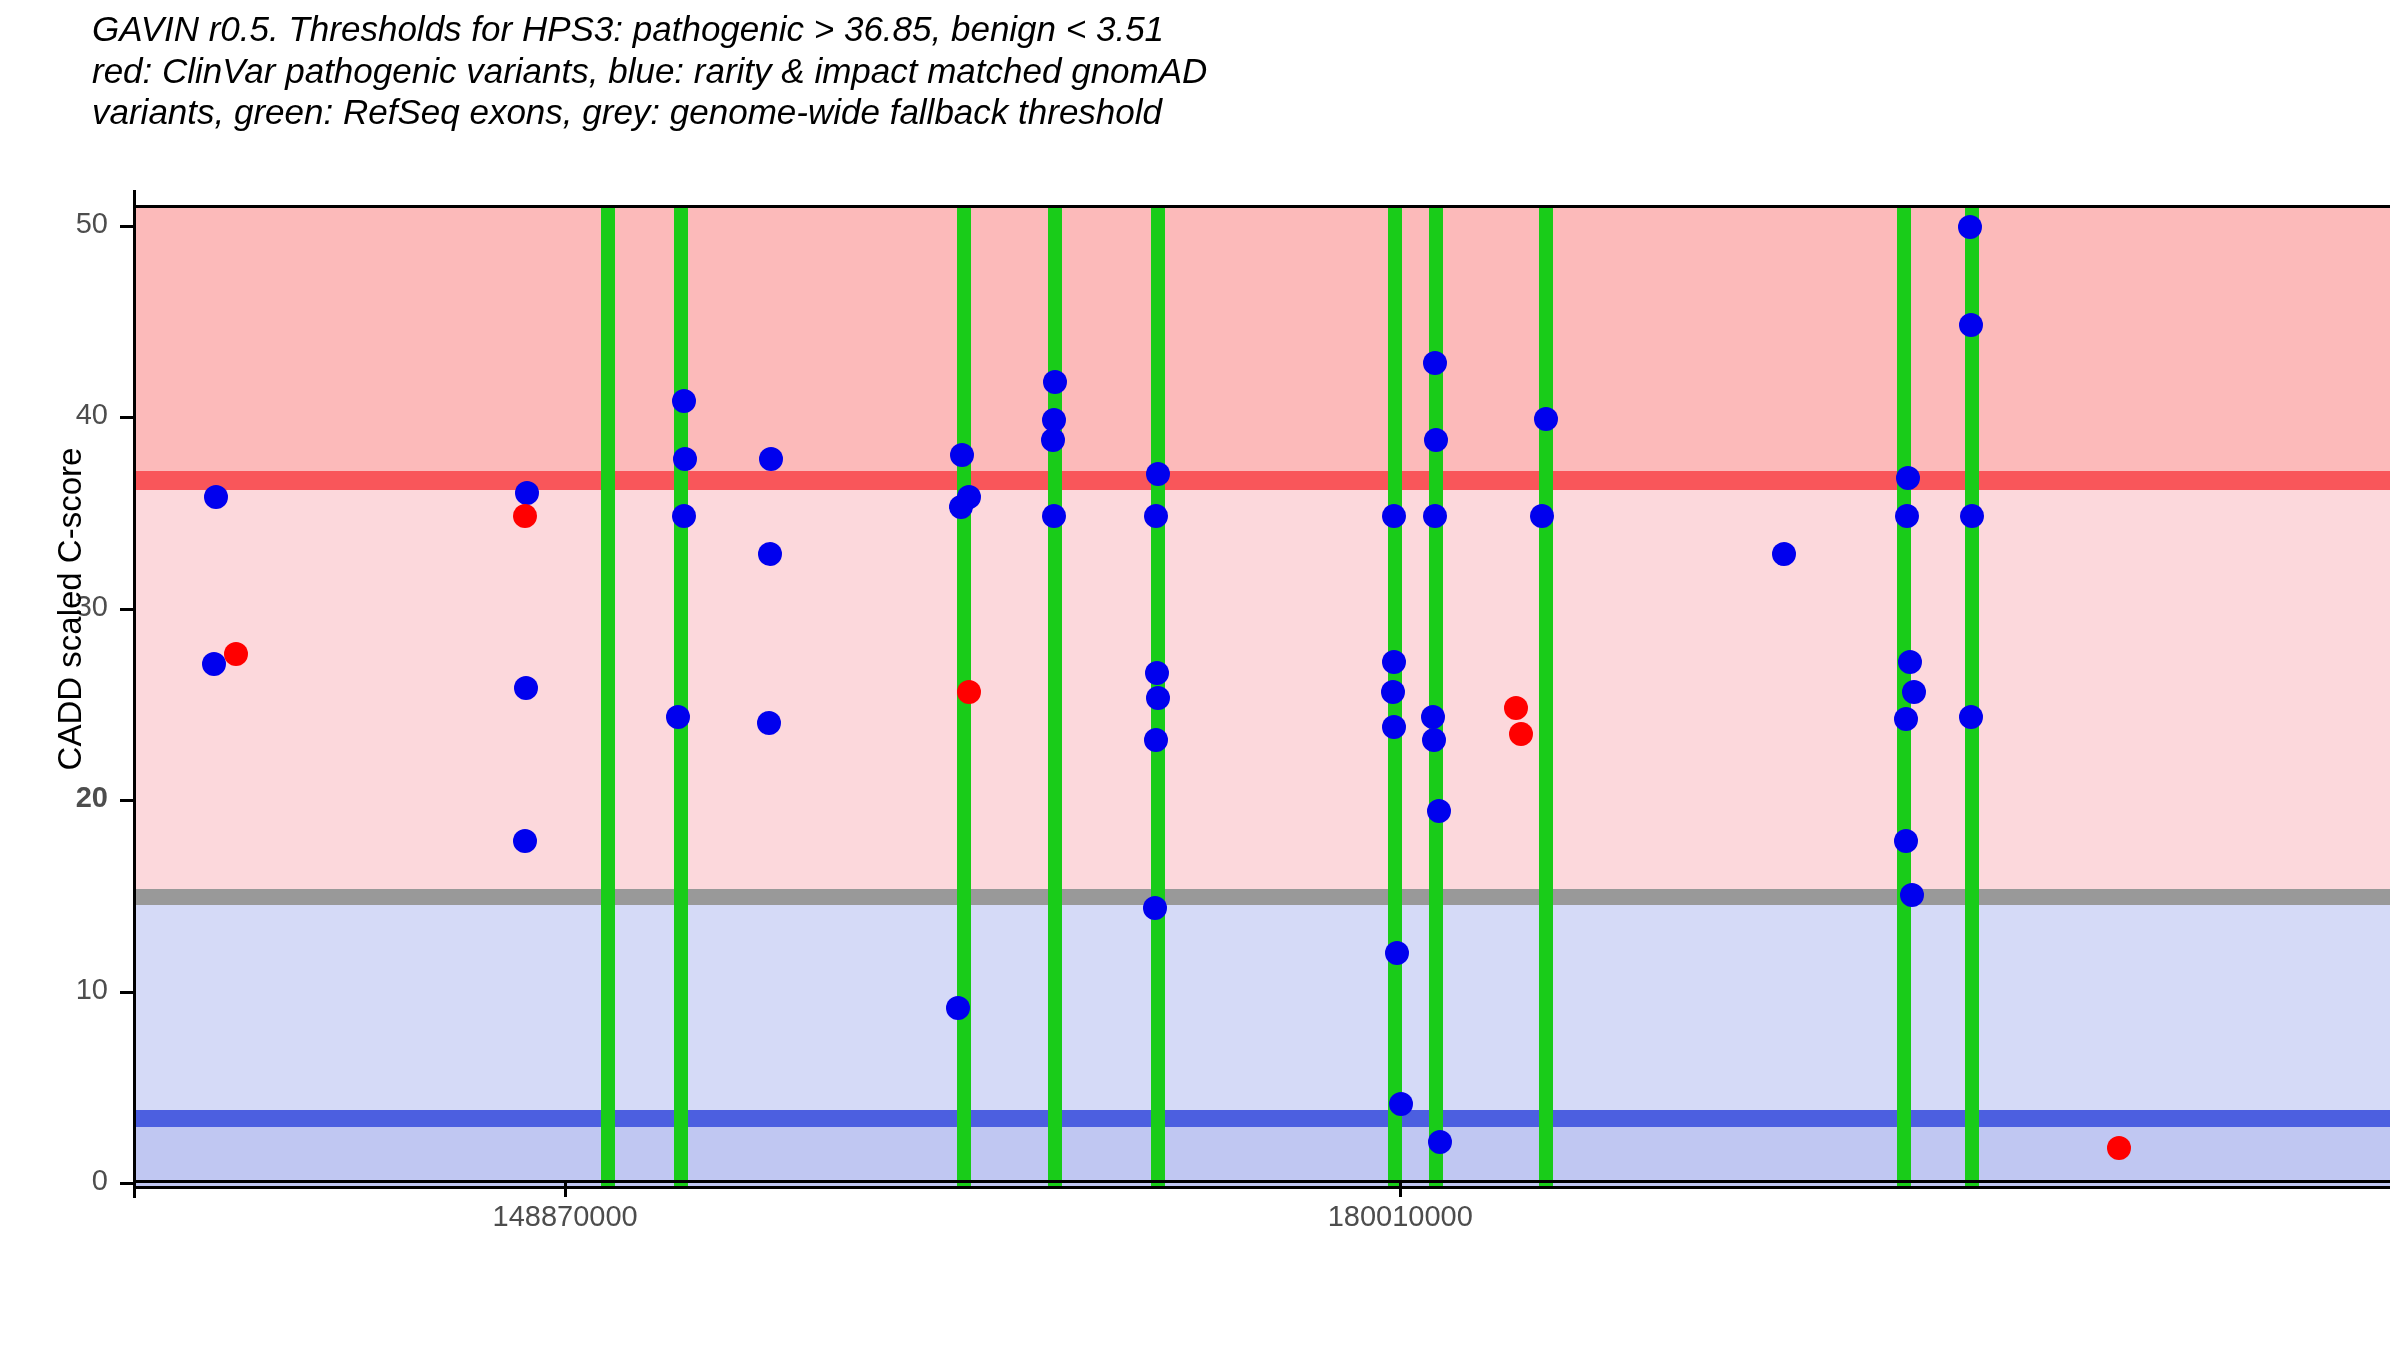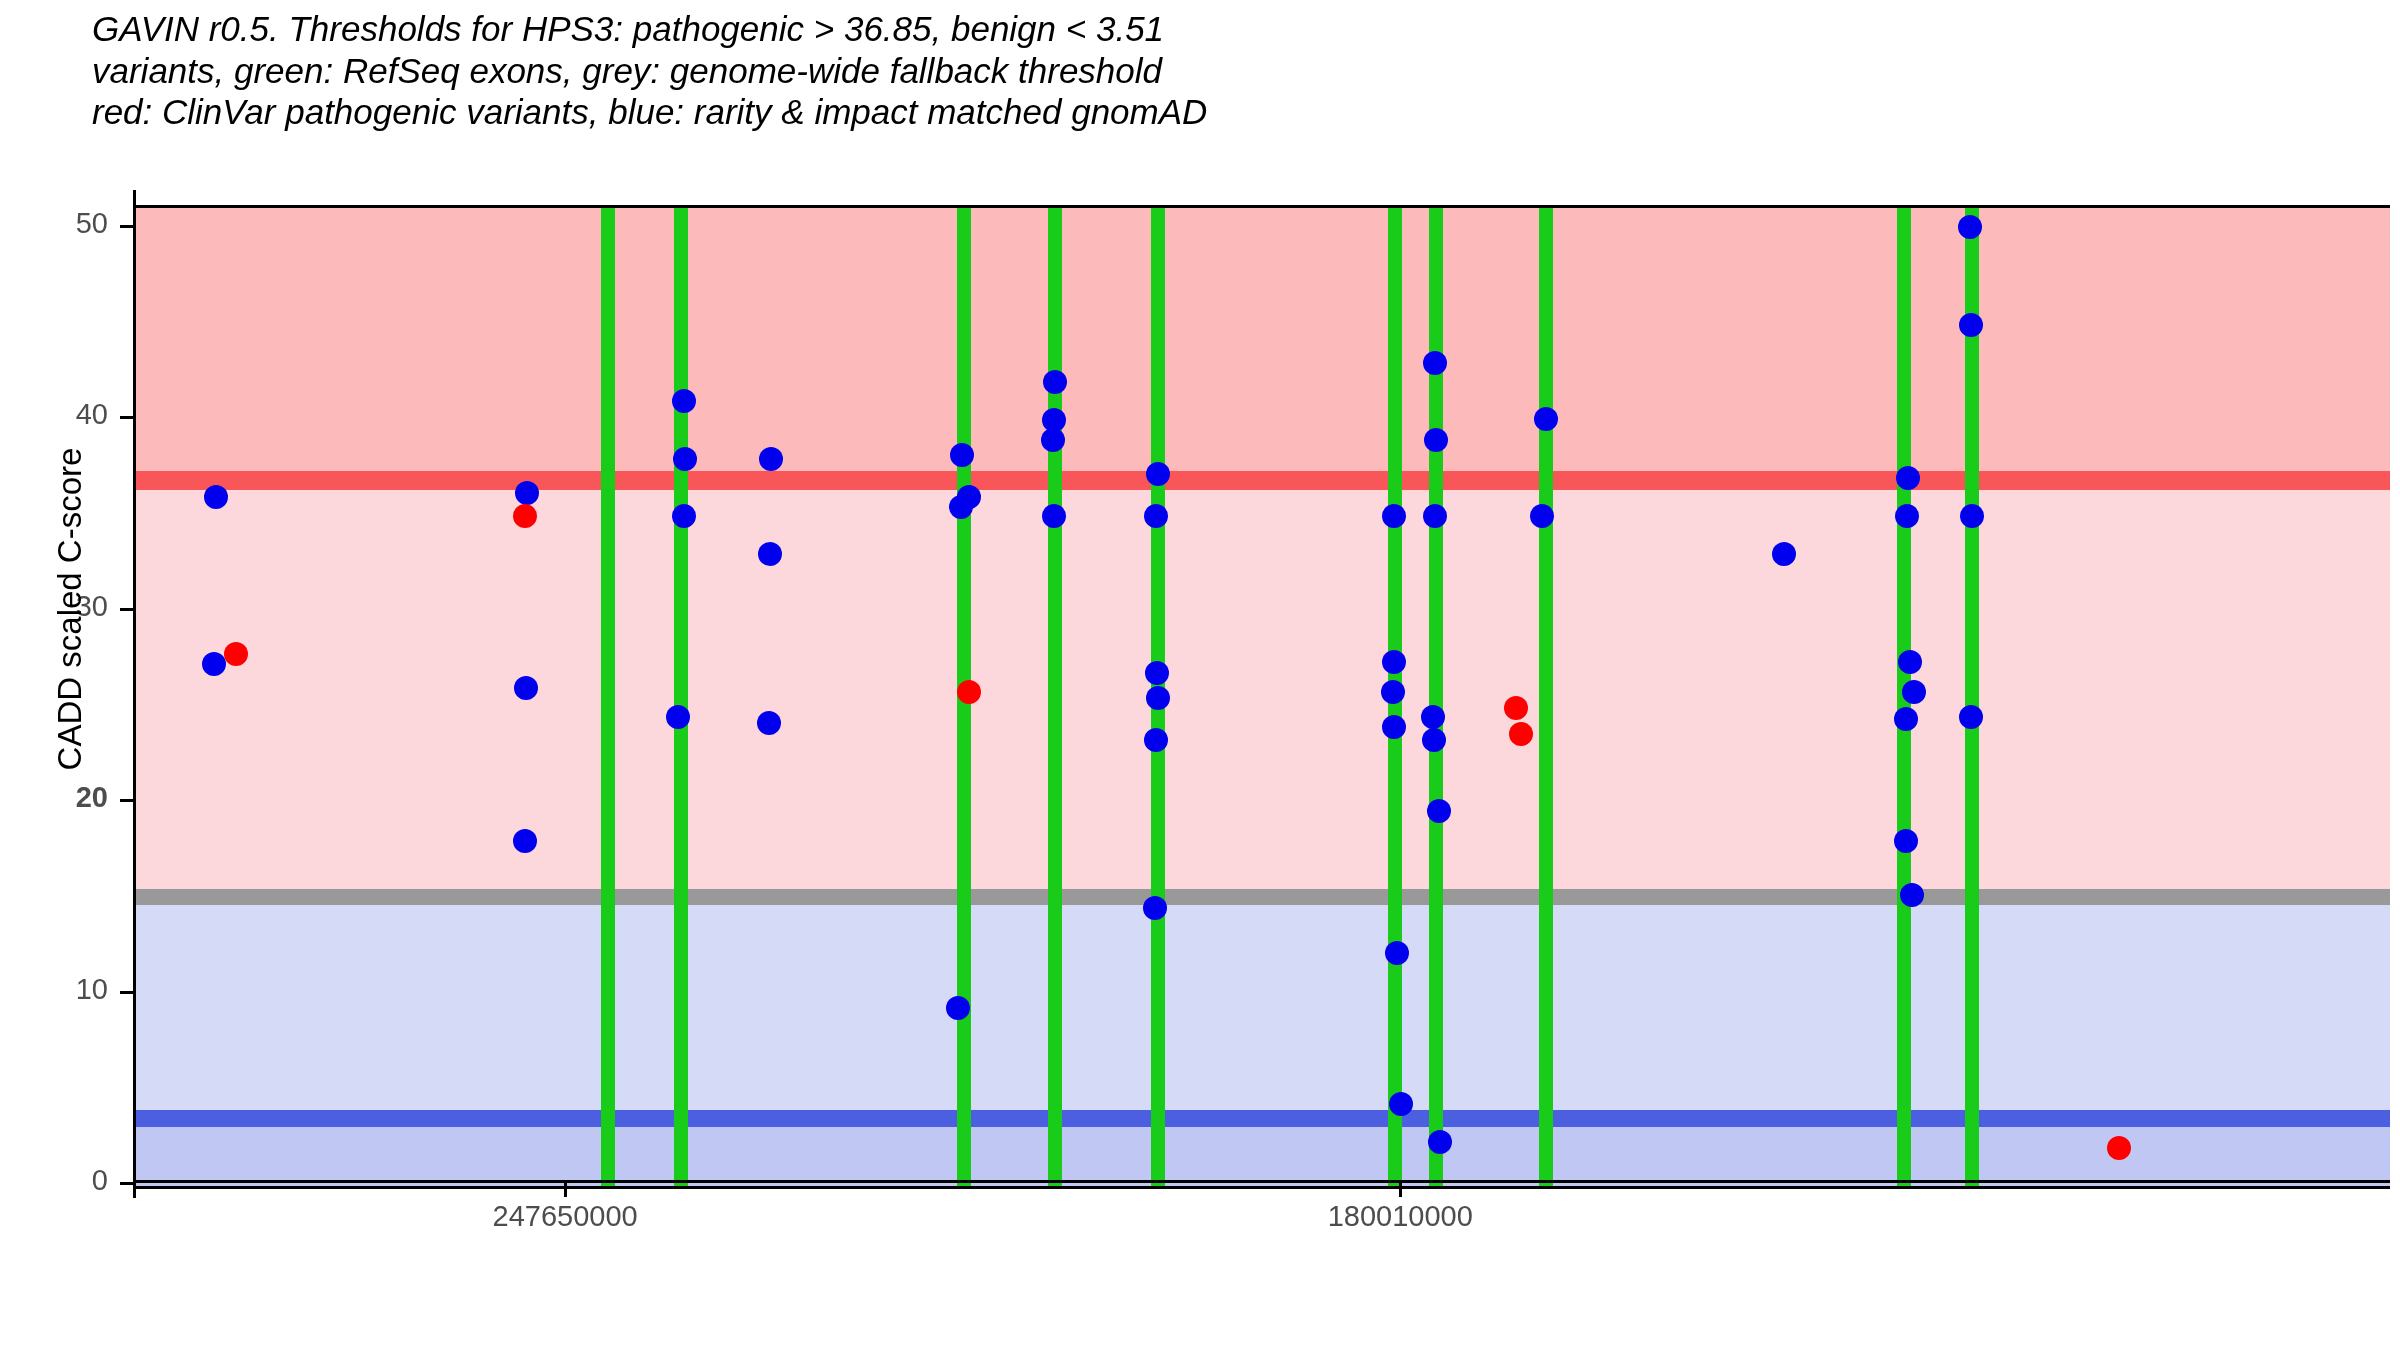--- a/index.html
+++ b/index.html
@@ -37,22 +37,22 @@
   .pt.red{background:#ff0000;}
   .pt.blue{background:#0000ee;}
 </style>
 </head>
 <body>
 
 <div id="root">
 
   <div id="title-block">
     <div class="title-line">GAVIN r0.5. Thresholds for HPS3: pathogenic &gt; 36.85, benign &lt; 3.51</div>
+    <div class="title-line">red: ClinVar pathogenic variants, blue: rarity &amp; impact matched gnomAD</div>
     <div class="title-line">variants, green: RefSeq exons, grey: genome-wide fallback threshold</div>
-    <div class="title-line">red: ClinVar pathogenic variants, blue: rarity &amp; impact matched gnomAD</div>
   </div>
 
   <div id="panel">
       <div class="band" style="top: 0px; height: 272.73px; background: rgb(252, 186, 186);"></div>
       <div class="band" style="top: 272.73px; height: 416.272px; background: rgb(252, 216, 220);"></div>
       <div class="band" style="top: 689.002px; height: 221.82px; background: rgb(213, 218, 247);"></div>
       <div class="band" style="top: 910.822px; height: 67.1777px; background: rgb(192, 199, 242);"></div>
       <div class="hline" style="top: 263.23px; height: 19px; background: rgb(249, 86, 90);"></div>
       <div class="hline" style="top: 681.002px; height: 16px; background: rgb(153, 153, 153);"></div>
       <div class="hline" style="top: 902.322px; height: 17px; background: rgb(76, 95, 224);"></div>
@@ -137,20 +137,20 @@
       <div class="ytick-label" style="top: 972.611px; left: 18px;">10</div>
       <div class="ytick" style="top: 799.221px;"></div>
       <div class="ytick-label" style="top: 781.221px; left: 18px; font-weight: bold;">20</div>
       <div class="ytick" style="top: 607.832px;"></div>
       <div class="ytick-label" style="top: 589.832px; left: 18px;">30</div>
       <div class="ytick" style="top: 416.442px;"></div>
       <div class="ytick-label" style="top: 398.442px; left: 18px;">40</div>
       <div class="ytick" style="top: 225.053px;"></div>
       <div class="ytick-label" style="top: 207.053px; left: 18px;">50</div>
       <div class="xtick" style="left: 564.12px;"></div>
-      <div class="xtick-label" style="left: 415.12px;">247650000</div>
+      <div class="xtick-label" style="left: 415.12px;">148870000</div>
       <div class="xtick" style="left: 1399.31px;"></div>
       <div class="xtick-label" style="left: 1250.31px;">180010000</div>
     </div>
 
   <div id="ylab">CADD scaled C-score</div>
 
 </div>
 
 </body></html>

